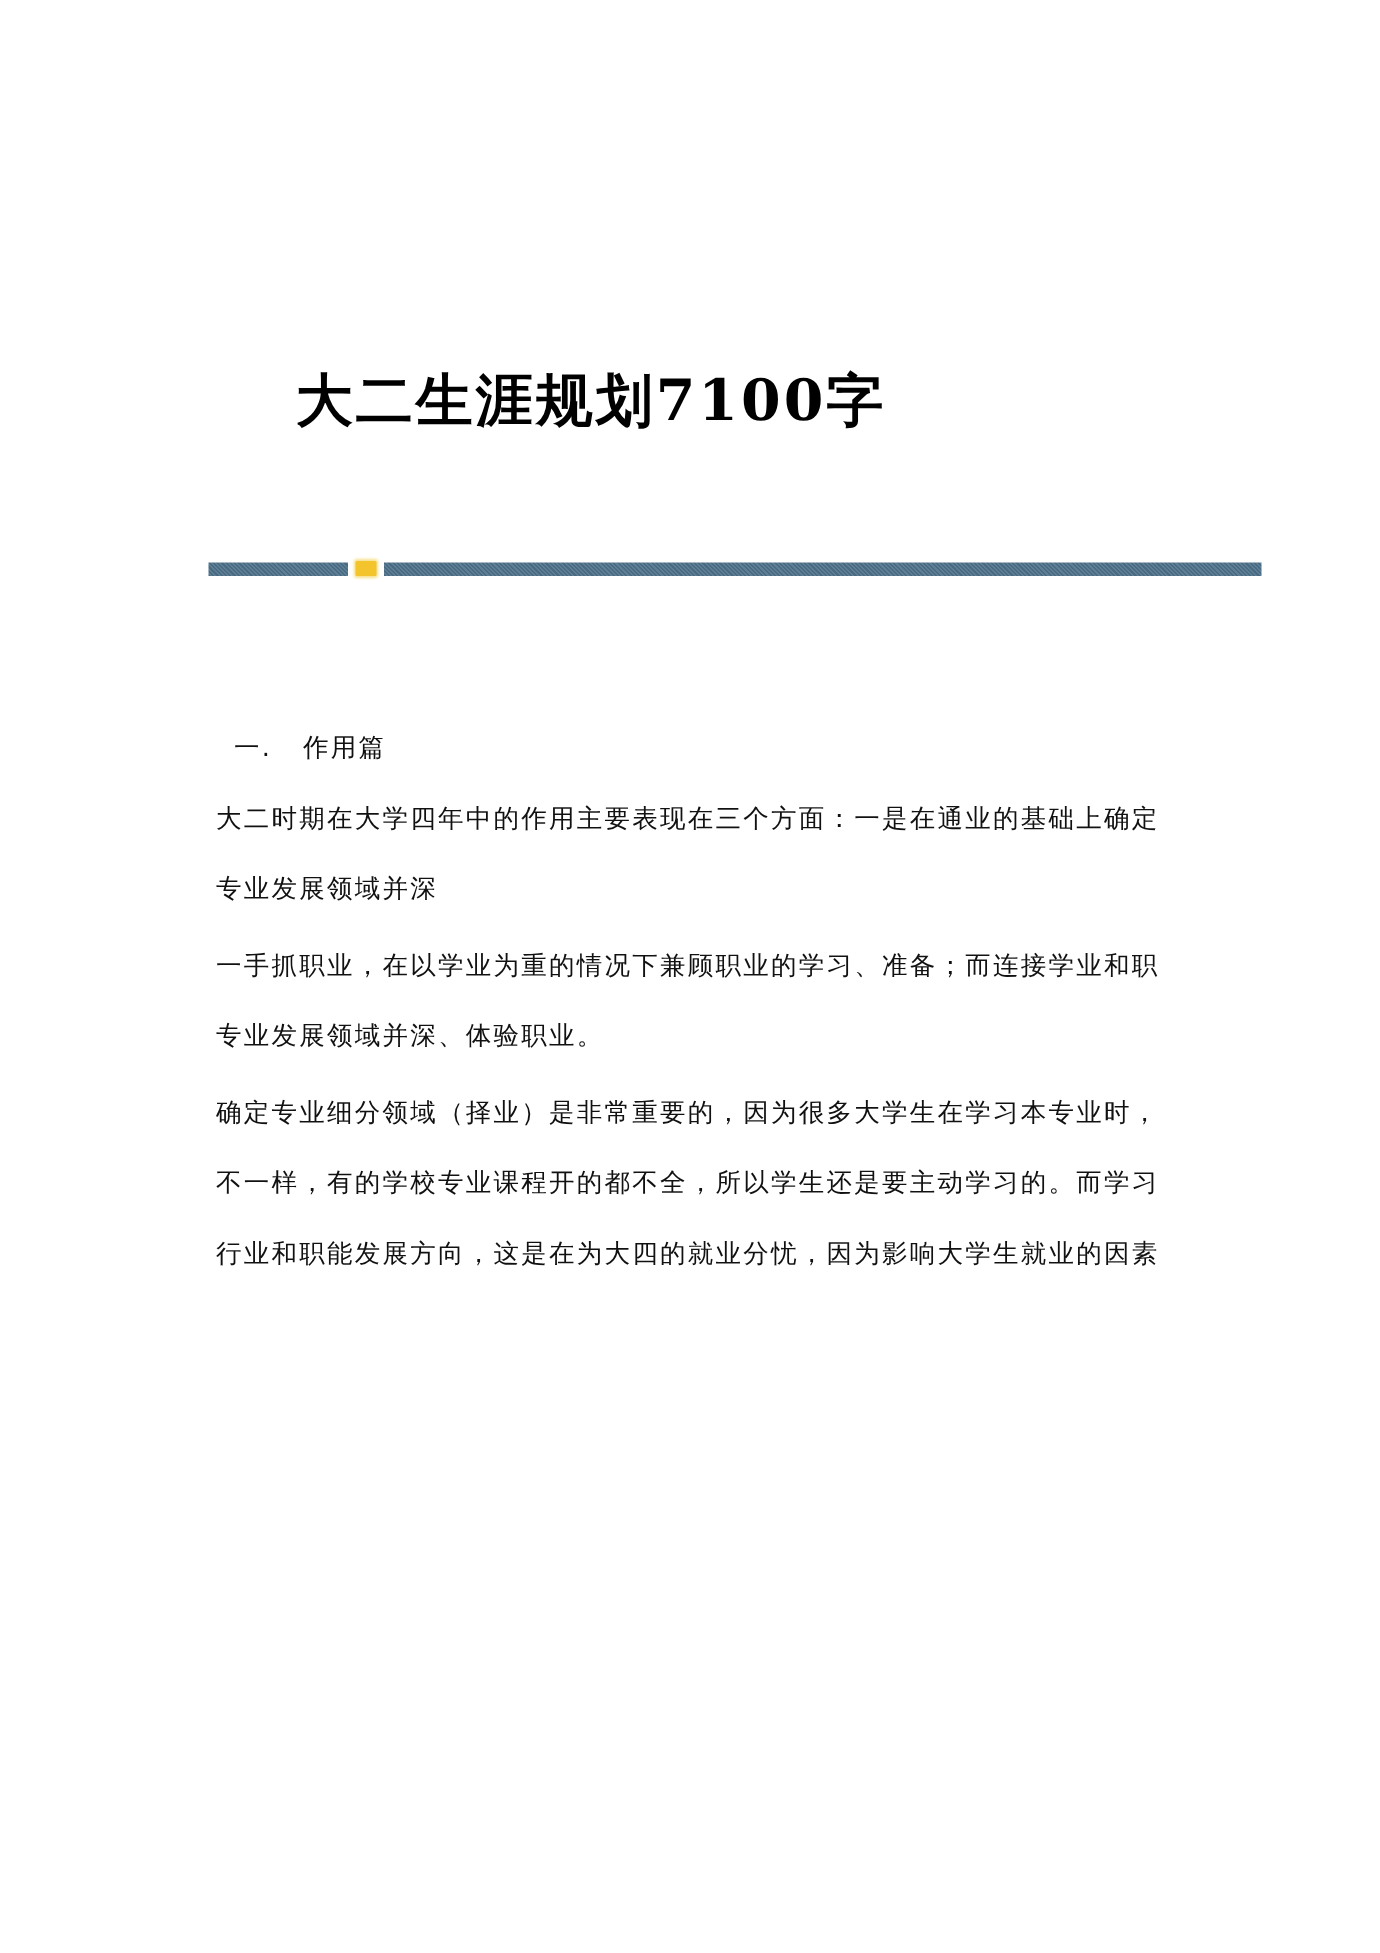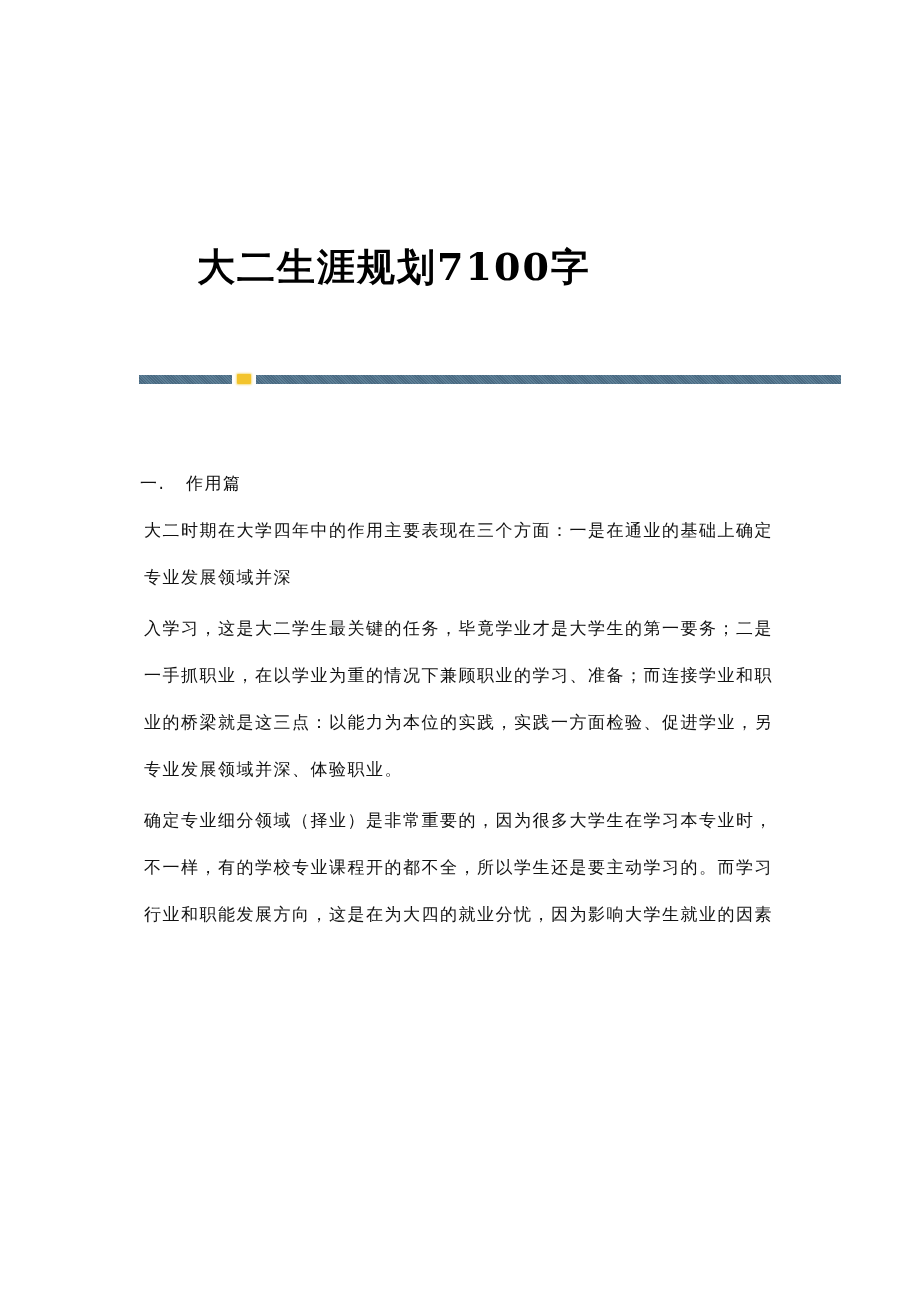--- a/index.html
+++ b/index.html
@@ -64,21 +64,21 @@
       position: absolute;
       left: 140px;
       top: 467px;
       width: 650px;
       font-size: 17px;
       font-family: "DejaVu Sans", "Liberation Sans", sans-serif;
       color: #111111;
       letter-spacing: 1.5px;
     }
     .section-heading {
-      margin: 0;
+      margin: 16px;
       line-height: 32px;
       height: 32px;
     }
     .section-heading .num {
       display: inline-block;
       width: 46px;
     }
     .para {
       margin: 4px;
     }
@@ -104,23 +104,21 @@
   <div class="section-heading" style="margin-bottom:15px;">
     <span class="num">一.</span><span>作用篇</span>
   </div>
 
   <div class="para">
     <span class="line">大二时期在大学四年中的作用主要表现在三个方面：一是在通业的基础上确定</span>
     <span class="line">专业发展领域并深</span>
   </div>
 
   <div class="para">
-    <span class="line">入学习，这是大二学生最关键的任务，毕竟学业才是大学生的第一要务；二是</span>
     <span class="line">一手抓职业，在以学业为重的情况下兼顾职业的学习、准备；而连接学业和职</span>
-    <span class="line">业的桥梁就是这三点：以能力为本位的实践，实践一方面检验、促进学业，另</span>
     <span class="line">专业发展领域并深、体验职业。</span>
   </div>
 
   <div class="para">
     <span class="line">确定专业细分领域（择业）是非常重要的，因为很多大学生在学习本专业时，</span>
     <span class="line">不一样，有的学校专业课程开的都不全，所以学生还是要主动学习的。而学习</span>
     <span class="line">行业和职能发展方向，这是在为大四的就业分忧，因为影响大学生就业的因素</span>
   </div>
 </div>
 

